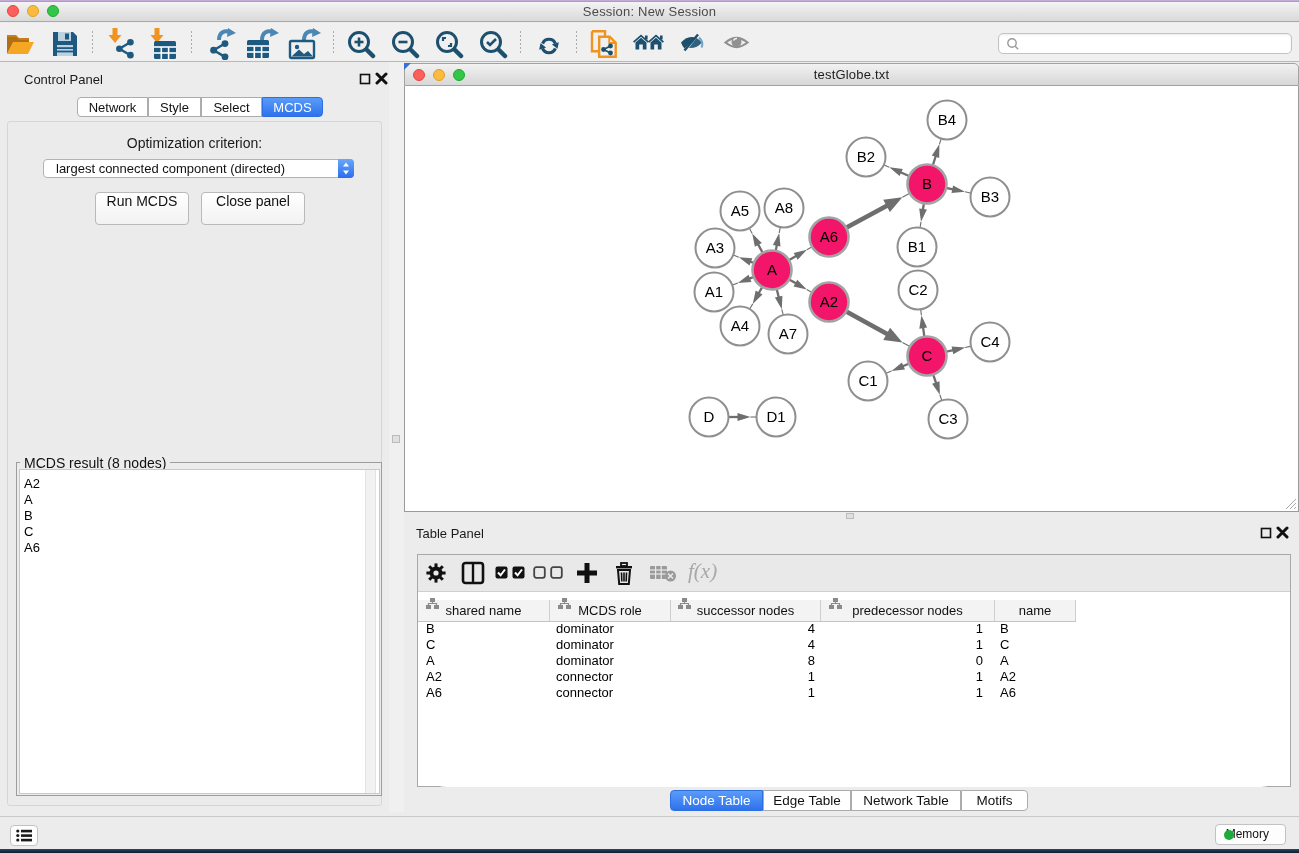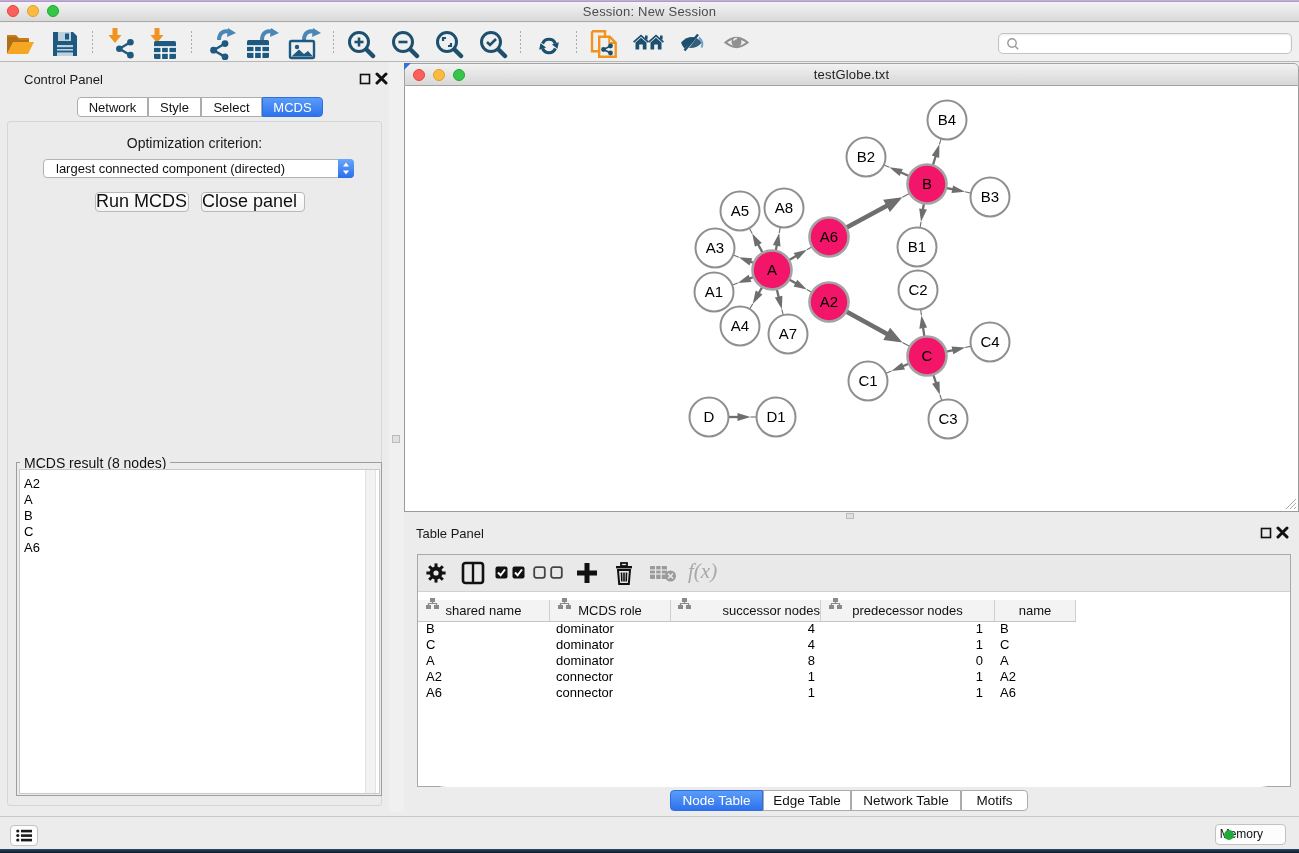--- a/index.html
+++ b/index.html
@@ -25,21 +25,21 @@
 #cpanel { left:0; top:62px; width:389px; height:750px; background:#ececec; }
 .pane-title { font-size:13px; color:#1a1a1a; }
 .winbtn { position:absolute; color:#111; }
 #cp-tabs { position:absolute; left:77px; top:35px; height:20px; }
 .tab { position:absolute; top:0; height:20px; background:#fff; border:1px solid #acacac; font-size:13px; color:#111; text-align:center; line-height:19px; }
 .tab.sel { background:linear-gradient(#5a9cf8,#2e72ee); color:#fff; border-color:#2e6fe0; }
 #cp-inner { position:absolute; left:7px; top:59px; width:375px; height:685px; border:1px solid #d6d6d6; border-radius:3px; background:#ebebeb; }
 #optlabel { position:absolute; left:0; top:73px; width:100%; text-align:center; font-size:14px; color:#1a1a1a; }
 #combo { position:absolute; left:43px; top:97px; width:311px; height:19px; background:#fff; border:1px solid #b3b3b3; border-radius:4px; font-size:13px; color:#111; line-height:17px; padding-left:12px; }
 #combo-btn { position:absolute; right:-1px; top:-1px; width:16px; height:19px; border-radius:0 4px 4px 0; background:linear-gradient(#6aa7f9,#2a6dee); }
-.btn { position:absolute; height:20px; background:linear-gradient(#ffffff,#f2f2f2); border:1px solid #b9b9b9; border-radius:4px; font-size:18px; color:#111; text-align:left; line-height:17px; }
+.btn { position:absolute; height:33px; background:linear-gradient(#ffffff,#f2f2f2); border:1px solid #b9b9b9; border-radius:4px; font-size:14px; color:#111; text-align:center; line-height:17px; }
 #groupbox { position:absolute; left:16px; top:400px; width:366px; height:334px; border:1px solid #9d9d9d; background:#ececec; }
 #grouplabel { position:absolute; left:3px; top:-8px; background:#ececec; padding:0 4px; font-size:14px; color:#111; }
 #resultlist { position:absolute; left:2px; top:6px; width:361px; height:325px; background:#fff; border:1px solid #c9c9c9; font-size:13px; color:#000; padding-top:6px; }
 #resultlist .it { padding-left:4px; height:16px; line-height:16px; }
 #resultscroll { position:absolute; right:3px; top:0px; width:11px; height:323px; background:#f2f2f2; border:1px solid #e3e3e3; border-top:none; border-bottom:none; }
 
 
 #vsplit { left:389px; top:62px; width:15px; height:750px; background:#f0f0f0; }
 #vsplit-h { position:absolute; left:3px; top:373px; width:8px; height:8px; background:#e0e0e0; border:1px solid #bbb; }
 
@@ -66,21 +66,21 @@
 .trow { position:absolute; font-size:13px; color:#000; height:16px; line-height:16px; }
 
 
 #btabs { position:absolute; left:266px; top:270px; height:21px; }
 .btab { position:absolute; top:0; height:21px; background:#fff; border:1px solid #acacac; font-size:13.5px; color:#111; text-align:center; line-height:20px; }
 .btab.sel { background:linear-gradient(#5a9cf8,#2e72ee); color:#fff; border-color:#2e6fe0; }
 
 
 #statusbar { left:0; top:816px; width:1299px; height:33px; background:#ececec; border-top:1px solid #c9c9c9; }
 #menu-btn { position:absolute; left:10px; top:8px; width:28px; height:21px; background:#fdfdfd; border:1px solid #c2c2c2; border-radius:4px; }
-#mem-btn { position:absolute; right:13px; top:7px; width:71px; height:21px; background:#fdfdfd; border:1px solid #c2c2c2; border-radius:4px; font-size:12px; color:#111; line-height:19px; text-align:right; padding-right:22px;}
+#mem-btn { position:absolute; right:13px; top:7px; width:71px; height:21px; background:#fdfdfd; border:1px solid #c2c2c2; border-radius:4px; font-size:12px; color:#111; line-height:19px; text-align:right; padding-right:16px;}
 #mem-dot { position:absolute; left:8px; top:5px; width:10px; height:10px; border-radius:50%; background:#1faa3c; }
 #darkstrip { left:0; top:849px; width:1299px; height:4px; background:linear-gradient(#2b4868,#0e1a2c); }
 </style>
 </head>
 <body>
 <div class="abs" id="deskstrip"></div>
 <div class="abs" id="titlebar">
   <div class="tl t-red"></div>
     <div class="tl t-yel"></div>
     <div class="tl t-grn"></div>
@@ -473,21 +473,21 @@
           </g>
           <circle cx="21.5" cy="13" r="5.5" fill="#9a9a9a"></circle>
           <path d="M19 10.5 l5 5 M24 10.5 l-5 5" stroke="#e9e9e9" stroke-width="1.6"></path>
         </svg>
 <div style="position:absolute;left:270px;top:4px;font-family:'Liberation Serif',serif;font-style:italic;font-size:21px;color:#a8a8a8;">f(x)</div>
       </div>
     <div id="tp-table">
       <div id="tp-header" style="width:658px;">
         <div class="th" style="left:0;width:132px;">shared name</div>
         <div class="th" style="left:132px;width:121px;">MCDS role</div>
-        <div class="th" style="left:253px;width:150px;text-align:right;">successor nodes</div>
+        <div class="th" style="left:253px;width:150px;">successor nodes</div>
         <div class="th" style="left:403px;width:174px;">predecessor nodes</div>
         <div class="th" style="left:577px;width:81px;">name</div>
       </div>
       <div class="trow" style="left:8px;top:28px;">B</div>
 <div class="trow" style="left:138px;top:28px;">dominator</div>
 <div class="trow" style="left:297px;top:28px;width:100px;text-align:right;">4</div>
 <div class="trow" style="left:465px;top:28px;width:100px;text-align:right;">1</div>
 <div class="trow" style="left:582px;top:28px;">B</div>
 <div class="trow" style="left:8px;top:44px;">C</div>
 <div class="trow" style="left:138px;top:44px;">dominator</div>

